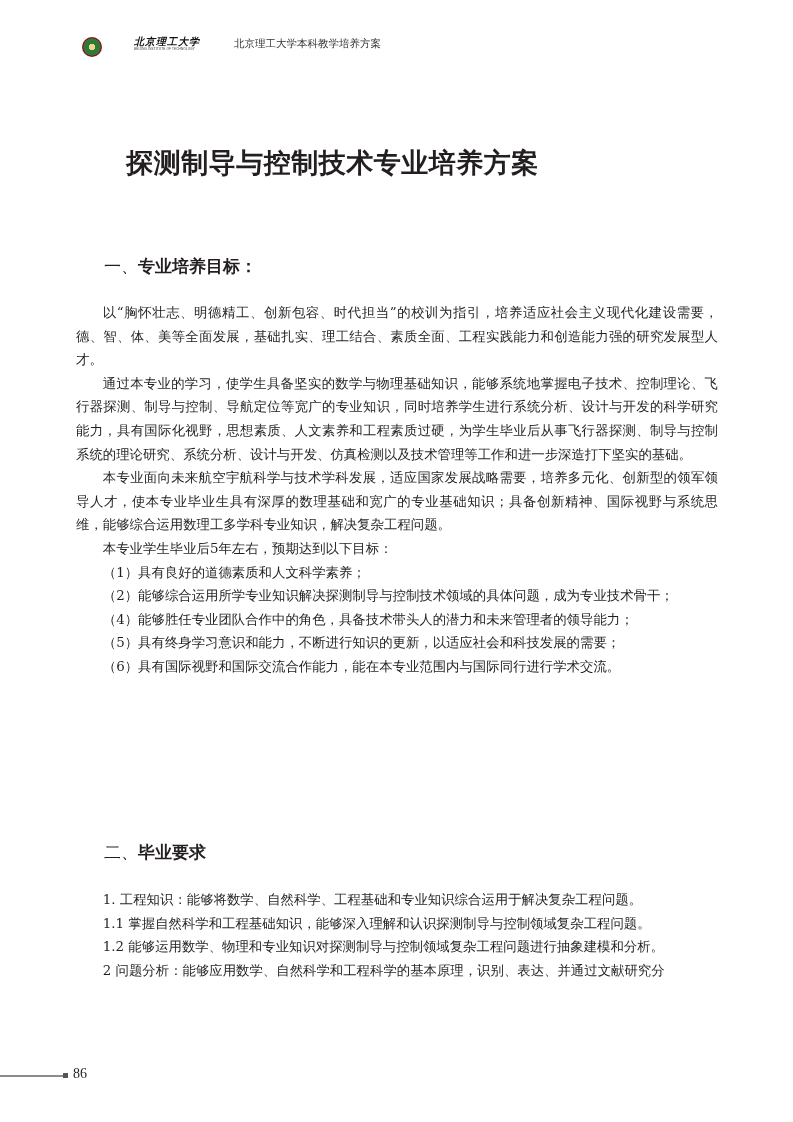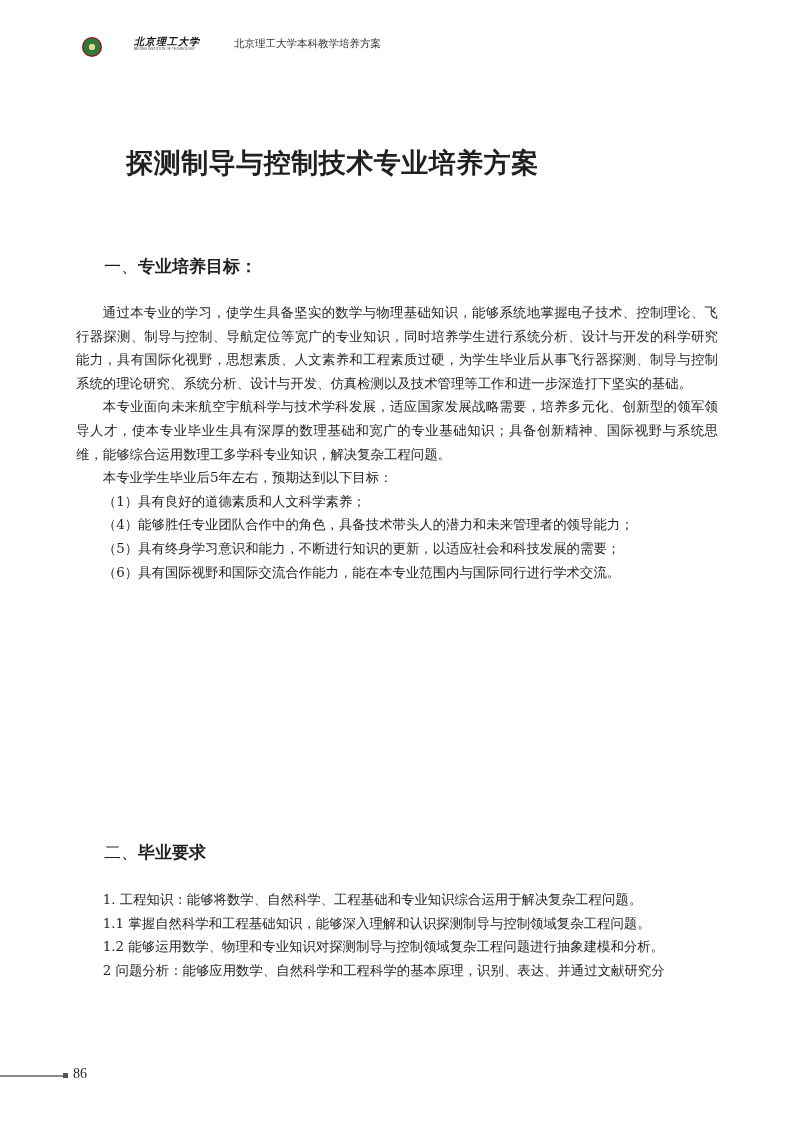--- a/index.html
+++ b/index.html
@@ -65,24 +65,26 @@
   <span class="header-title">北京理工大学本科教学培养方案</span>
 </div>
 
 <div class="doc-title">探测制导与控制技术专业培养方案</div>
 
 <div class="section-heading" style="top:255px;">
   <span class="num">一、</span><span>专业培养目标：</span>
 </div>
 
 <div class="body-block" style="top:301px;">
+  <p>以“胸怀壮志、明德精工、创新包容、时代担当”的校训为指引，培养适应社会主义现代化建设需要，德、智、体、美等全面发展，基础扎实、理工结合、素质全面、工程实践能力和创造能力强的研究发展型人才。</p>
   <p>通过本专业的学习，使学生具备坚实的数学与物理基础知识，能够系统地掌握电子技术、控制理论、飞行器探测、制导与控制、导航定位等宽广的专业知识，同时培养学生进行系统分析、设计与开发的科学研究能力，具有国际化视野，思想素质、人文素养和工程素质过硬，为学生毕业后从事飞行器探测、制导与控制系统的理论研究、系统分析、设计与开发、仿真检测以及技术管理等工作和进一步深造打下坚实的基础。</p>
   <p>本专业面向未来航空宇航科学与技术学科发展，适应国家发展战略需要，培养多元化、创新型的领军领导人才，使本专业毕业生具有深厚的数理基础和宽广的专业基础知识；具备创新精神、国际视野与系统思维，能够综合运用数理工多学科专业知识，解决复杂工程问题。</p>
   <p>本专业学生毕业后5年左右，预期达到以下目标：</p>
   <p>（1）具有良好的道德素质和人文科学素养；</p>
+  <p>（2）能够综合运用所学专业知识解决探测制导与控制技术领域的具体问题，成为专业技术骨干；</p>
   <p>（4）能够胜任专业团队合作中的角色，具备技术带头人的潜力和未来管理者的领导能力；</p>
   <p>（5）具有终身学习意识和能力，不断进行知识的更新，以适应社会和科技发展的需要；</p>
   <p>（6）具有国际视野和国际交流合作能力，能在本专业范围内与国际同行进行学术交流。</p>
 </div>
 
 <div class="section-heading" style="top:841px;">
   <span class="num">二、</span><span>毕业要求</span>
 </div>
 
 <div class="body-block" style="top:888px;">

